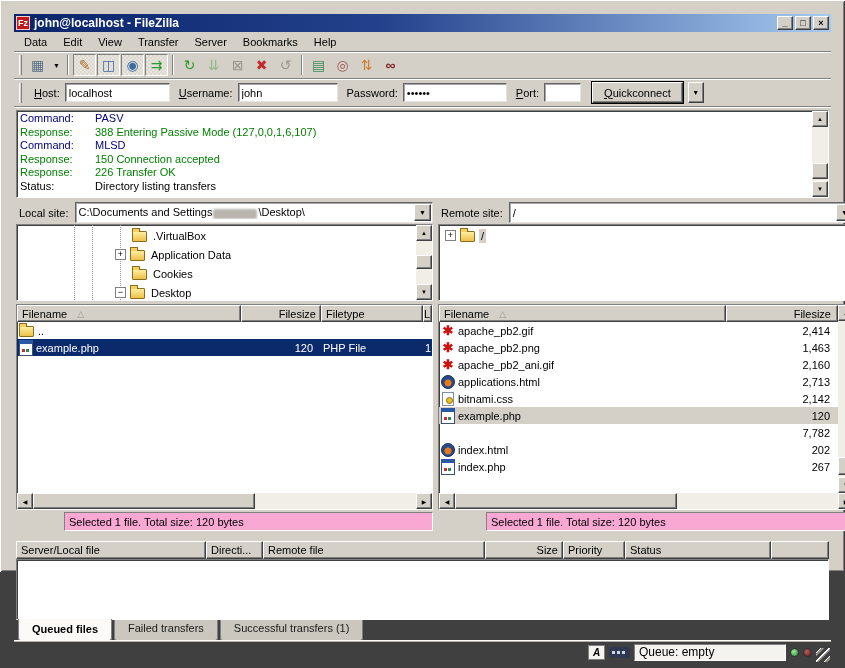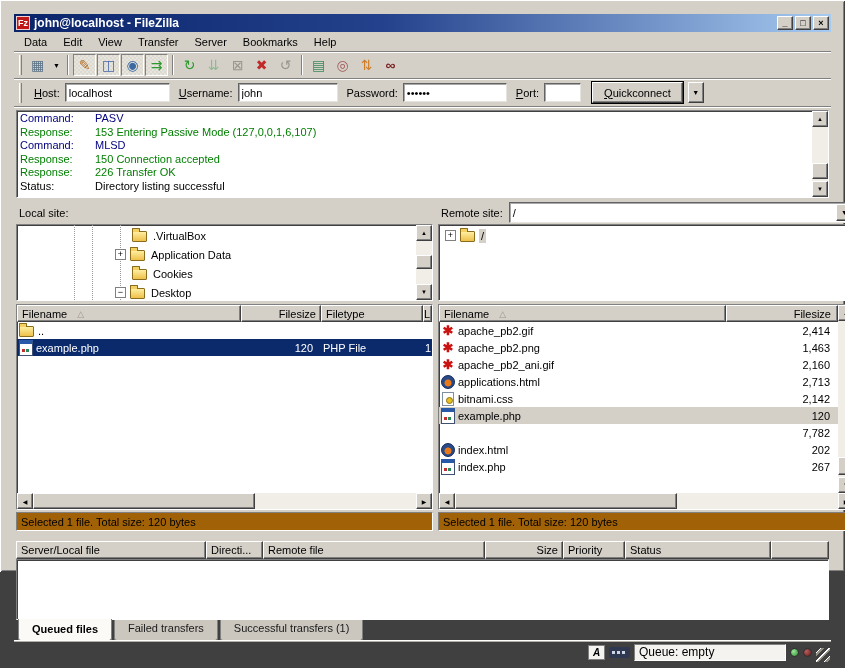--- a/index.html
+++ b/index.html
@@ -122,22 +122,22 @@
   .fcell{ overflow:hidden; display:flex; align-items:center; height:17px; padding-left:2px;}
   .fcell.num{ justify-content:flex-end; padding-right:8px; }
   .frow.sel-active{ background:#0b2a6b; color:#fff; }
   .frow.sel-inactive{ background:#d4d0c8; }
 
   
   .lc-name{width:224px;flex:0 0 224px;} .lc-size{width:80px;flex:0 0 80px;} .lc-type{width:102px;flex:0 0 102px;} .lc-last{flex:1; justify-content:flex-end; padding-right:1px;}
   
   .rc-name{width:287px;flex:0 0 287px;} .rc-size{flex:1; justify-content:flex-end; padding-right:6px;}
 
-  .pane-status{ margin-top:2px; height:19px; flex:0 0 19px; background:#a16207;
-    border:1px solid; border-color:#808080 #fff #fff #808080; display:flex; align-items:center; padding:0 4px; white-space:nowrap; overflow:hidden;}
+  .pane-status{ margin-top:2px; height:19px; flex:0 0 19px; background:#f9a8d4;
+    border:1px solid; border-color:#808080 #fff #fff #808080; display:flex; align-items:center; padding:0 4px; white-space:nowrap; overflow:hidden;margin-left:48px;}
 
   
   .queue{ margin:9px 2px 0 2px; flex:0 0 100px; height:100px; display:flex; flex-direction:column; }
   .qheader{ height:18px; flex:0 0 18px; display:flex; background:#d4d0c8; }
   .qc-name{width:190px;flex:0 0 190px;} .qc-dir{width:57px;flex:0 0 57px;} .qc-remote{width:222px;flex:0 0 222px;}
   .qc-size{width:78px;flex:0 0 78px;} .qc-pri{width:62px;flex:0 0 62px;} .qc-status{width:146px;flex:0 0 146px;text-align:center;} .qc-fill{flex:1;}
   .qbody{ flex:1; }
   .qtabs{ height:21px; flex:0 0 21px; display:flex; padding-left:2px; }
   .tab{ padding:2px 13px 3px 13px; margin-right:2px; background:#cbc7bf; border:1px solid #808080; border-top:none;
     border-radius:0 0 3px 3px; cursor:default; white-space:nowrap; color:#1a1a1a;}
@@ -223,53 +223,57 @@
   </div>
 
   <div class="log-wrap sunken">
     <div class="log-lines">
       <div class="log-row k-command">
           <span class="log-type">Command:</span>
           <span>PASV</span>
         </div>
       <div class="log-row k-response">
           <span class="log-type">Response:</span>
-          <span>153 Entering Passive Mode (127,0,0,1,6,107)</span>
+          <span>388 Entering Passive Mode (127,0,0,1,6,107)</span>
         </div>
       <div class="log-row k-command">
           <span class="log-type">Command:</span>
           <span>MLSD</span>
         </div>
       <div class="log-row k-response">
           <span class="log-type">Response:</span>
           <span>150 Connection accepted</span>
         </div>
       <div class="log-row k-response">
           <span class="log-type">Response:</span>
           <span>226 Transfer OK</span>
         </div>
       <div class="log-row k-status">
           <span class="log-type">Status:</span>
-          <span>Directory listing successful</span>
+          <span>Directory listing transfers</span>
         </div>
     </div>
     <div class="vscroll">
       <span class="sb-btn">▲</span>
       <span class="sb-track">
           <span class="sb-thumb" style="left:0;right:0;bottom:2px;height:16px"></span>
         </span>
       <span class="sb-btn">▼</span>
     </div>
   </div>
 
   <div class="panes">
 
     <div class="pane">
       <div class="site-row">
         <span class="site-label">Local site:</span>
+        <div class="combo">
+          <span class="combo-text"><span>C:\Documents and Settings</span><span class="redact"></span><span>\Desktop\</span></span>
+          <span class="combo-btn">▼</span>
+        </div>
       </div>
       <div class="tree sunken">
         <div class="tree-body">
           <span class="guide" style="left:57px"></span>
           <span class="guide" style="left:75px"></span>
           <span class="guide" style="left:103px"></span>
           <div class="tree-row" style="padding-left:115px">
             <span class="icon-folder"></span>
             <span class="tree-label">.VirtualBox</span>
           </div>

